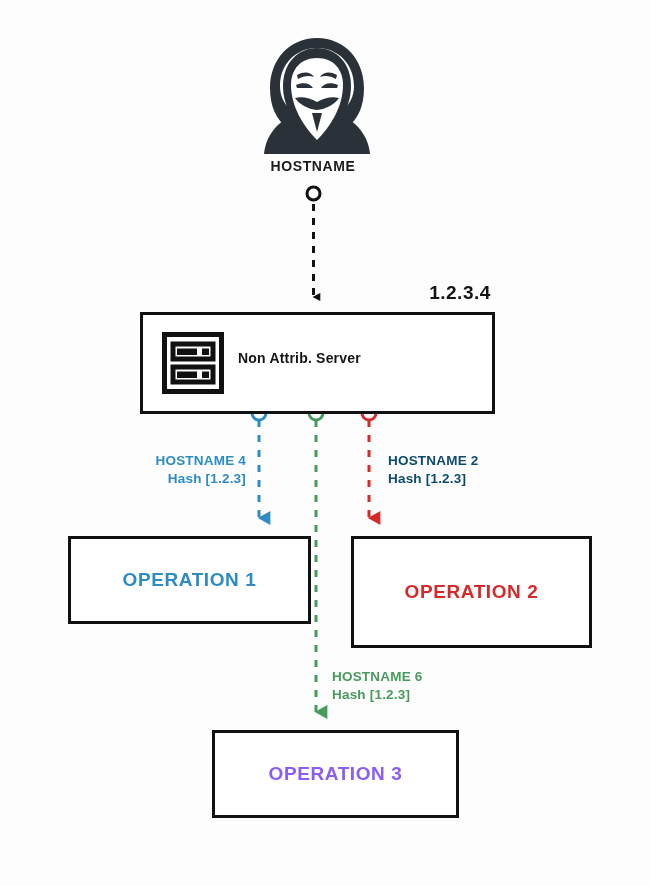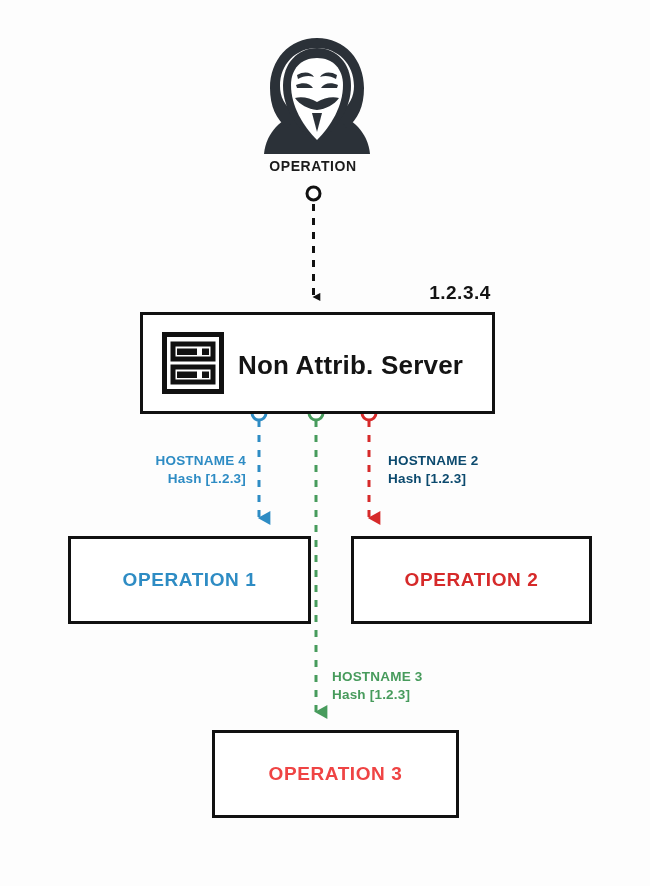--- a/index.html
+++ b/index.html
@@ -59,21 +59,21 @@
   #server-icon {
     left: 162px;
     top: 332px;
     width: 62px;
     height: 62px;
   }
   #server-title {
     left: 238px;
     top: 350px;
     width: 250px;
-    font-size: 26px;
+    font-size: 14px;
     font-weight: 700;
     color: #141414;
     letter-spacing: 0.2px;
   }
   #server-ip {
     left: 420px;
     top: 282px;
     width: 80px;
     text-align: center;
     font-size: 19px;
@@ -121,26 +121,26 @@
     align-items: center;
     justify-content: center;
     margin-left: 16px;
   }
   .op-box .op-text {
     font-size: 19px;
     font-weight: 700;
     letter-spacing: 0.6px;
   }
   #op-box-1 { left: 52px;  top: 536px; width: 243px; height: 88px; }
-  #op-box-2 { left: 335px; top: 536px; width: 241px; height: 88px; }
+  #op-box-2 { left: 335px; top: 536px; width: 241px; height: 112px; }
   #op-box-3 { left: 196px; top: 730px; width: 247px; height: 88px; }
 
   #op-text-1 { color: #2e8cc4; }
   #op-text-2 { color: #d62a2a; }
-  #op-text-3 { color: #ef4444; }
+  #op-text-3 { color: #8b5cf6; }
 </style>
 </head>
 <body>
 
 <div id="canvas">
 
   <div class="abs" id="attacker-icon">
     <svg viewBox="0 0 122 118" width="122" height="118" aria-hidden="true">
       <g fill="#2b3138">
 
@@ -166,21 +166,21 @@
         <path d="M82 49 C75 46 68 47 65 52 L81 52 Z"></path>
 
         <path d="M39 62 C46 60 54 62 61 66 C68 62 76 60 83 62
                  C78 69 70 73 61 74 C52 73 44 69 39 62 Z"></path>
 
         <path d="M56 77 L66 77 L61 96 Z"></path>
       </g>
     </svg>
   </div>
 
-  <div class="abs" id="attacker-label">OPERATION</div>
+  <div class="abs" id="attacker-label">HOSTNAME</div>
 
   <svg class="abs" id="wires" viewBox="0 0 650 886" width="650" height="886">
     <defs>
       <marker id="arrow-black" markerWidth="9" markerHeight="9" refX="4.5" refY="7.4" orient="auto" markerUnits="userSpaceOnUse">
         <path d="M0.4 0.6 L8.6 0.6 L4.5 8.4 Z" fill="#111111"></path>
       </marker>
       <marker id="arrow-blue" markerWidth="15" markerHeight="15" refX="7.5" refY="12.4" orient="auto" markerUnits="userSpaceOnUse">
         <path d="M0.6 1 L14.4 1 L7.5 13.6 Z" fill="#2e8cc4"></path>
       </marker>
       <marker id="arrow-red" markerWidth="15" markerHeight="15" refX="7.5" refY="12.4" orient="auto" markerUnits="userSpaceOnUse">
@@ -226,21 +226,21 @@
     <span>HOSTNAME 4</span>
     <span class="line2">Hash [1.2.3]</span>
   </div>
 
   <div class="abs flow-label" id="label-host-2">
     <span>HOSTNAME 2</span>
     <span class="line2">Hash [1.2.3]</span>
   </div>
 
   <div class="abs flow-label" id="label-host-3">
-    <span>HOSTNAME 3</span>
+    <span>HOSTNAME 6</span>
     <span class="line2">Hash [1.2.3]</span>
   </div>
 
   <div class="abs op-box" id="op-box-1">
     <span class="op-text" id="op-text-1">OPERATION 1</span>
   </div>
 
   <div class="abs op-box" id="op-box-2">
     <span class="op-text" id="op-text-2">OPERATION 2</span>
   </div>

